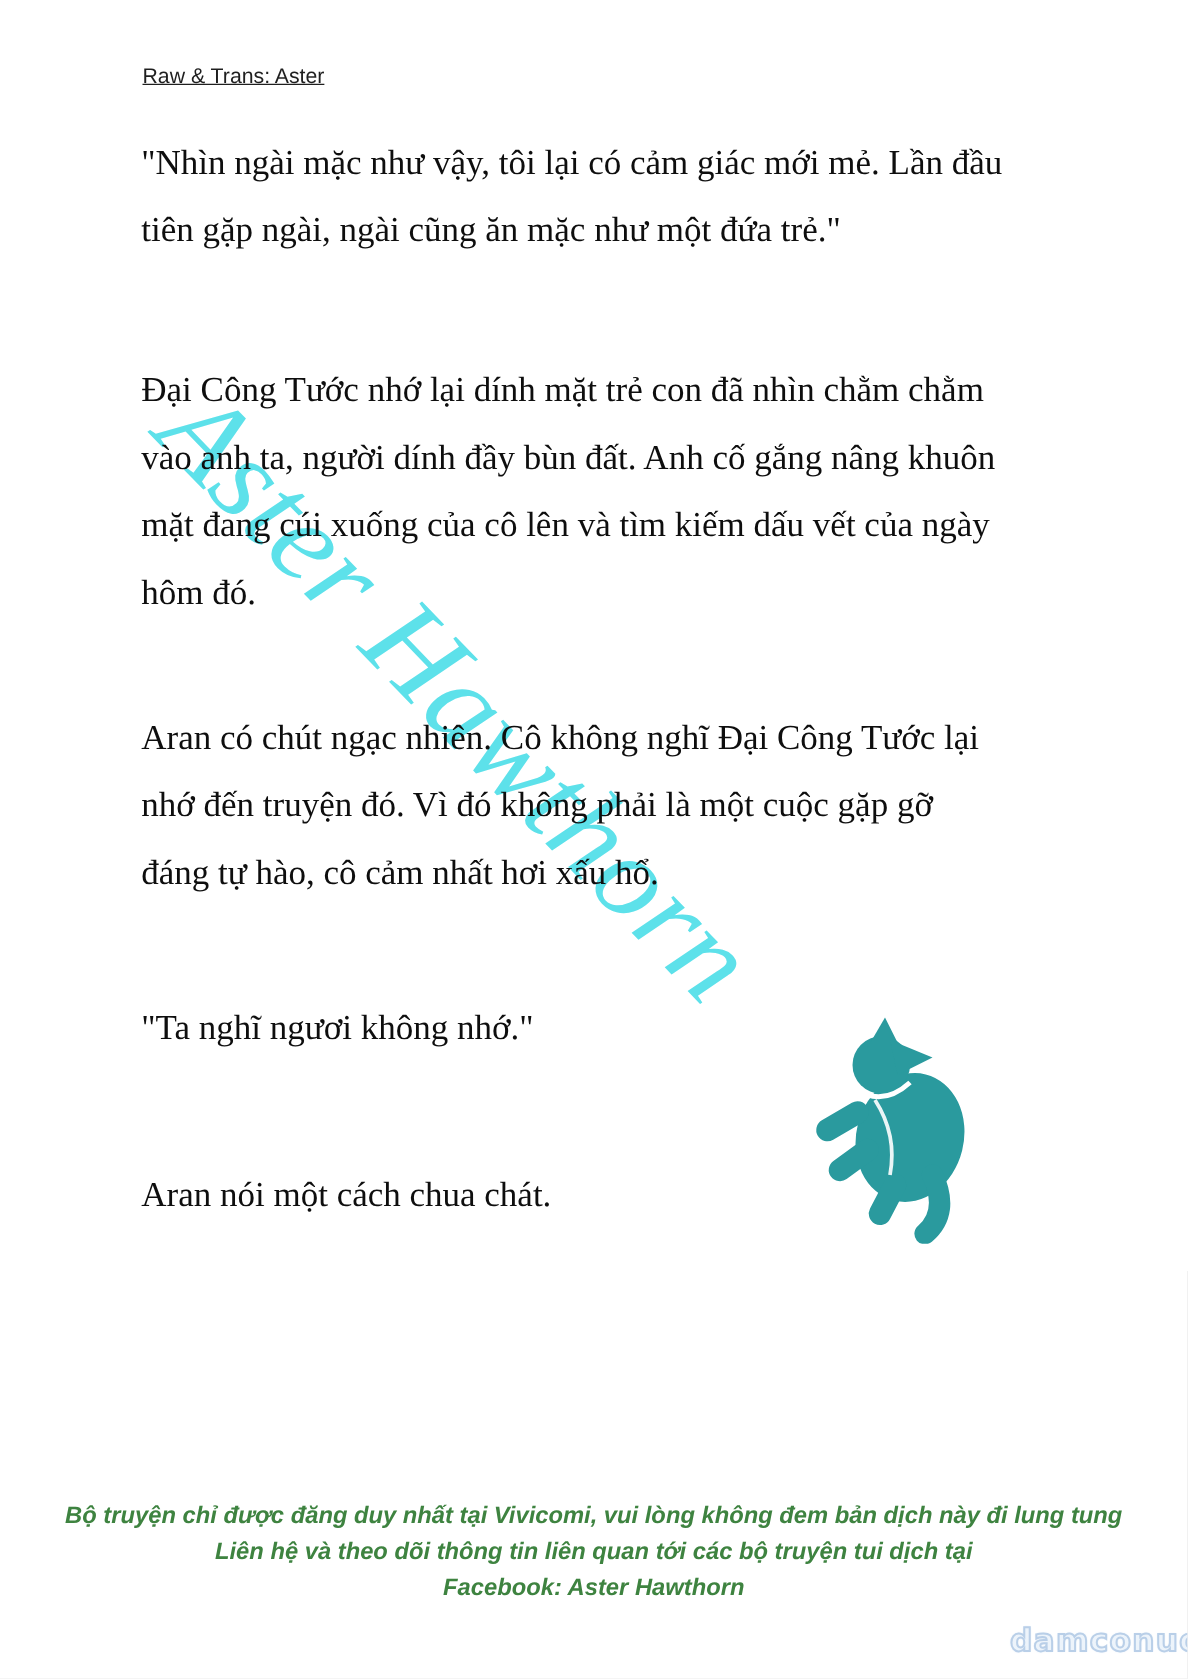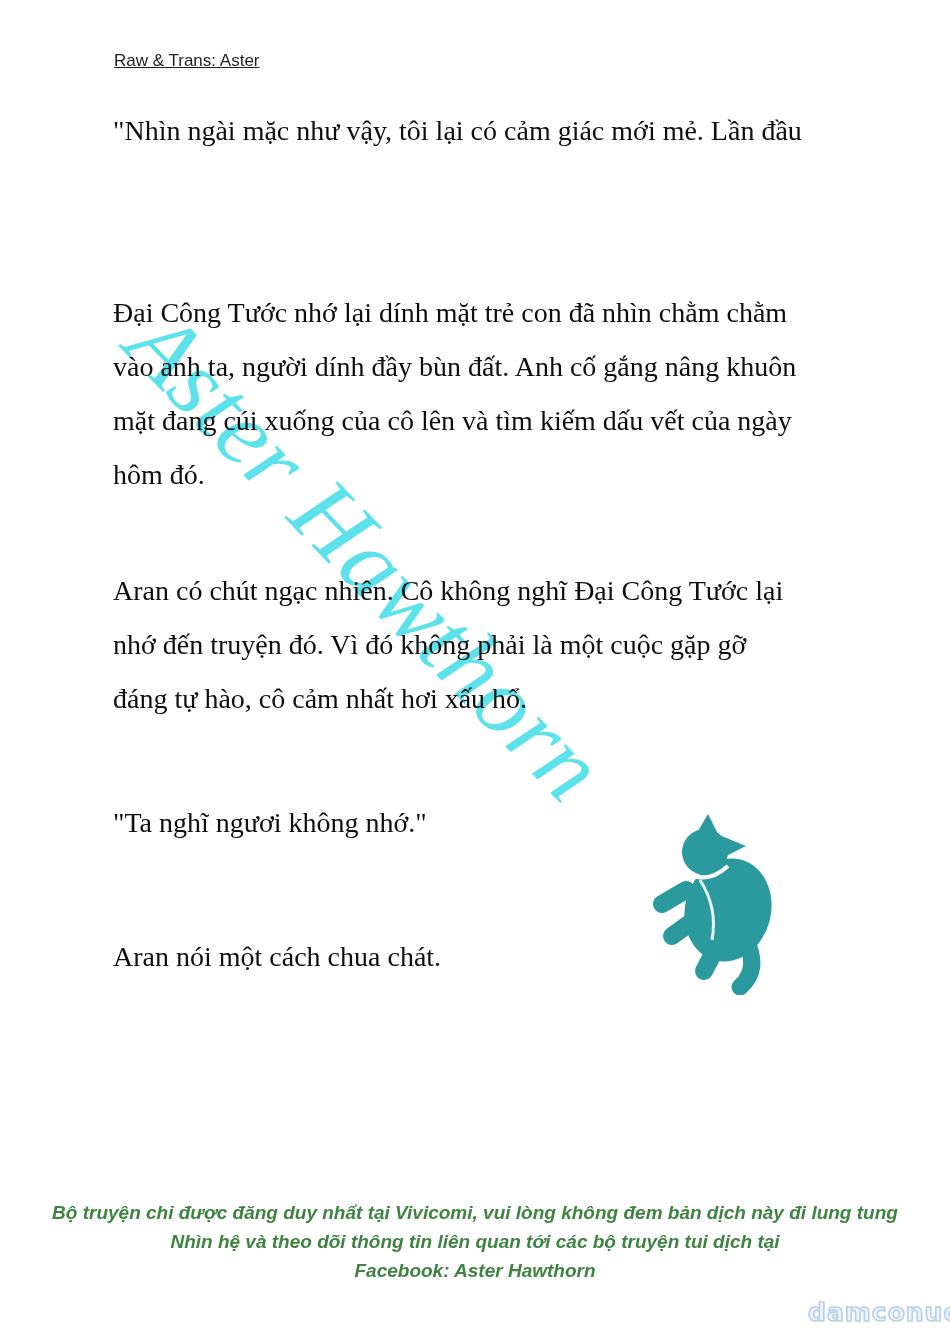--- a/index.html
+++ b/index.html
@@ -105,20 +105,21 @@
 <body>
 
 <div class="page">
 
   <div class="watermark">Aster Hawthorn</div>
 
   <div class="header-credit">Raw &amp; Trans: Aster</div>
 
   <div class="para p0">
     <div>"Nhìn ngài mặc như vậy, tôi lại có cảm giác mới mẻ. Lần đầu</div>
+    <div>tiên gặp ngài, ngài cũng ăn mặc như một đứa trẻ."</div>
   </div>
 
   <div class="para p1">
     <div>Đại Công Tước nhớ lại dính mặt trẻ con đã nhìn chằm chằm</div>
     <div>vào anh ta, người dính đầy bùn đất. Anh cố gắng nâng khuôn</div>
     <div>mặt đang cúi xuống của cô lên và tìm kiếm dấu vết của ngày</div>
     <div>hôm đó.</div>
   </div>
 
   <div class="para p2">
@@ -145,20 +146,20 @@
       <line x1="44" y1="110" x2="22" y2="126" stroke="#2a9a9e" stroke-width="18" stroke-linecap="round"></line>
       <line x1="66" y1="138" x2="54" y2="161" stroke="#2a9a9e" stroke-width="18" stroke-linecap="round"></line>
       <path d="M96 130 Q110 160 90 177" stroke="#2a9a9e" stroke-width="17" fill="none" stroke-linecap="round"></path>
     </g>
     <path d="M34 61 Q56 76 78 56" stroke="#ffffff" stroke-width="4" fill="none"></path>
     <path d="M50 70 Q68 98 62 130" stroke="#ffffff" stroke-width="3" fill="none" opacity="0.9"></path>
   </svg>
 
   <div class="footer-notice">
     <div>Bộ truyện chỉ được đăng duy nhất tại Vivicomi, vui lòng không đem bản dịch này đi lung tung</div>
-    <div>Nhìn hệ và theo dõi thông tin liên quan tới các bộ truyện tui dịch tại</div>
+    <div>Liên hệ và theo dõi thông tin liên quan tới các bộ truyện tui dịch tại</div>
     <div>Facebook: Aster Hawthorn</div>
   </div>
 
 
   <div class="damconuong-mark">damconuong</div>
 
 </div>
 
 </body></html>

